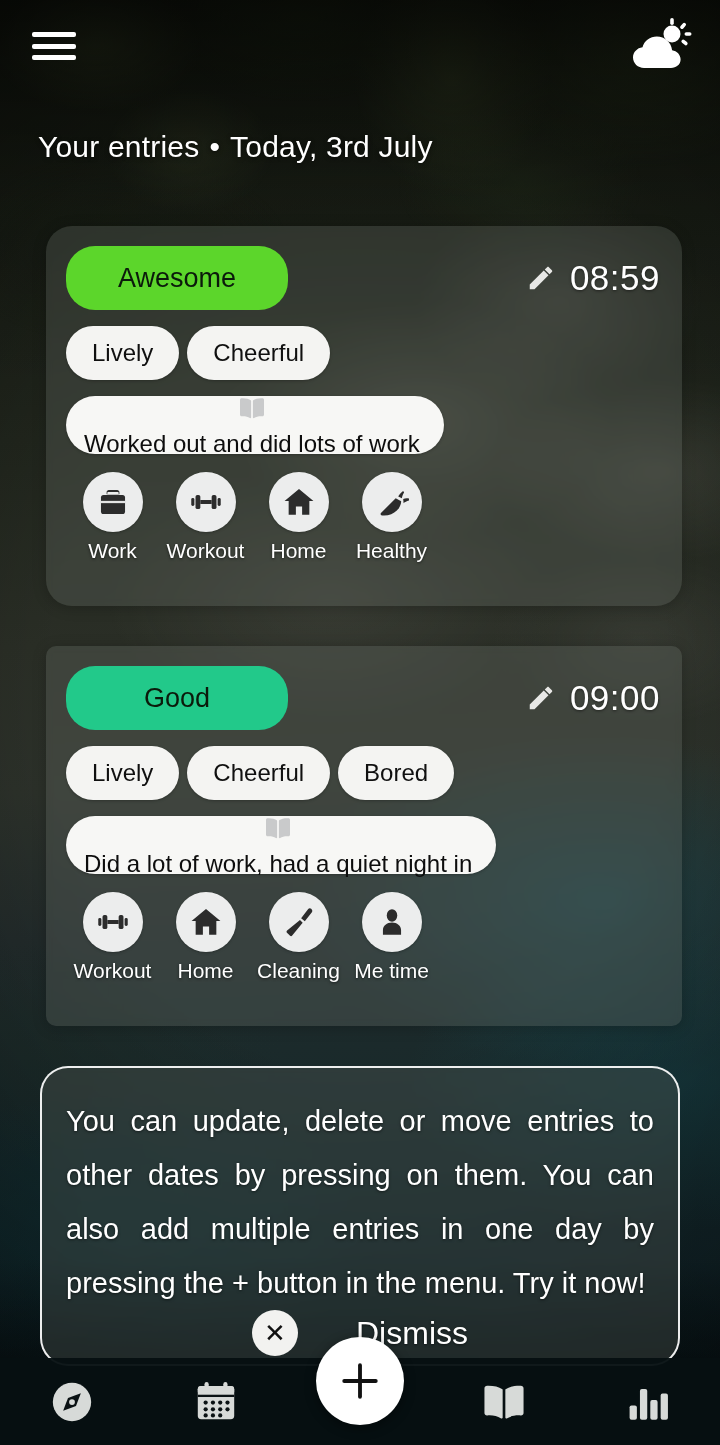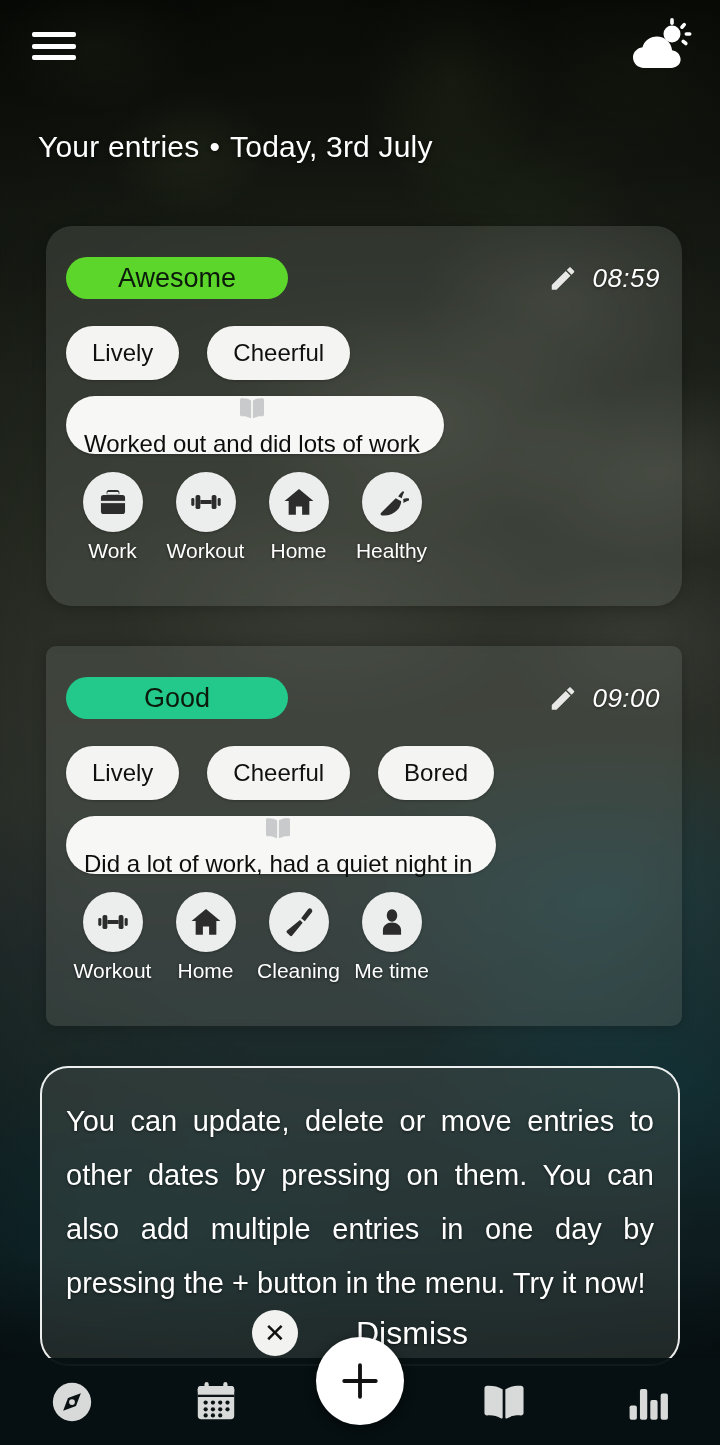--- a/index.html
+++ b/index.html
@@ -114,42 +114,41 @@
   }
   #card-0 { top:8px; height:380px; }
   #card-1 { top:428px; height:380px;border-radius:10px; }
 
   .card-head {
     position:relative;
     display:flex; align-items:center;
     height:60px;
   }
   .mood-pill {
-    height:42px;
+    height:64px;
     min-width:222px;
     border-radius:29px;
     display:flex; align-items:center; justify-content:center;
     color:#0b1a0b;
     font-size:27px;
     padding:0 26px;
   }
   .card-meta {
     position:absolute; right:2px; top:50%;
     transform:translateY(-50%);
     display:flex; align-items:center; gap:14px;
   }
   .pencil-icon { width:30px; height:30px; display:block; }
   .entry-time {
-    color:#fff; font-size:26px; letter-spacing:.5px;
+    color:#fff; font-size:35px; letter-spacing:.5px;
     text-shadow:0 1px 3px rgba(0,0,0,.5);
-    font-style:italic;
   }
 
   .feeling-row {
-    display:flex; gap:28px; margin-top:18px;
+    display:flex; gap:8px; margin-top:18px;
   }
   .feeling-pill {
     height:54px;
     border-radius:27px;
     background:#f4f4f2;
     color:#101010;
     font-size:24px;
     display:flex; align-items:center; justify-content:center;
     padding:0 26px;
     white-space:nowrap;

